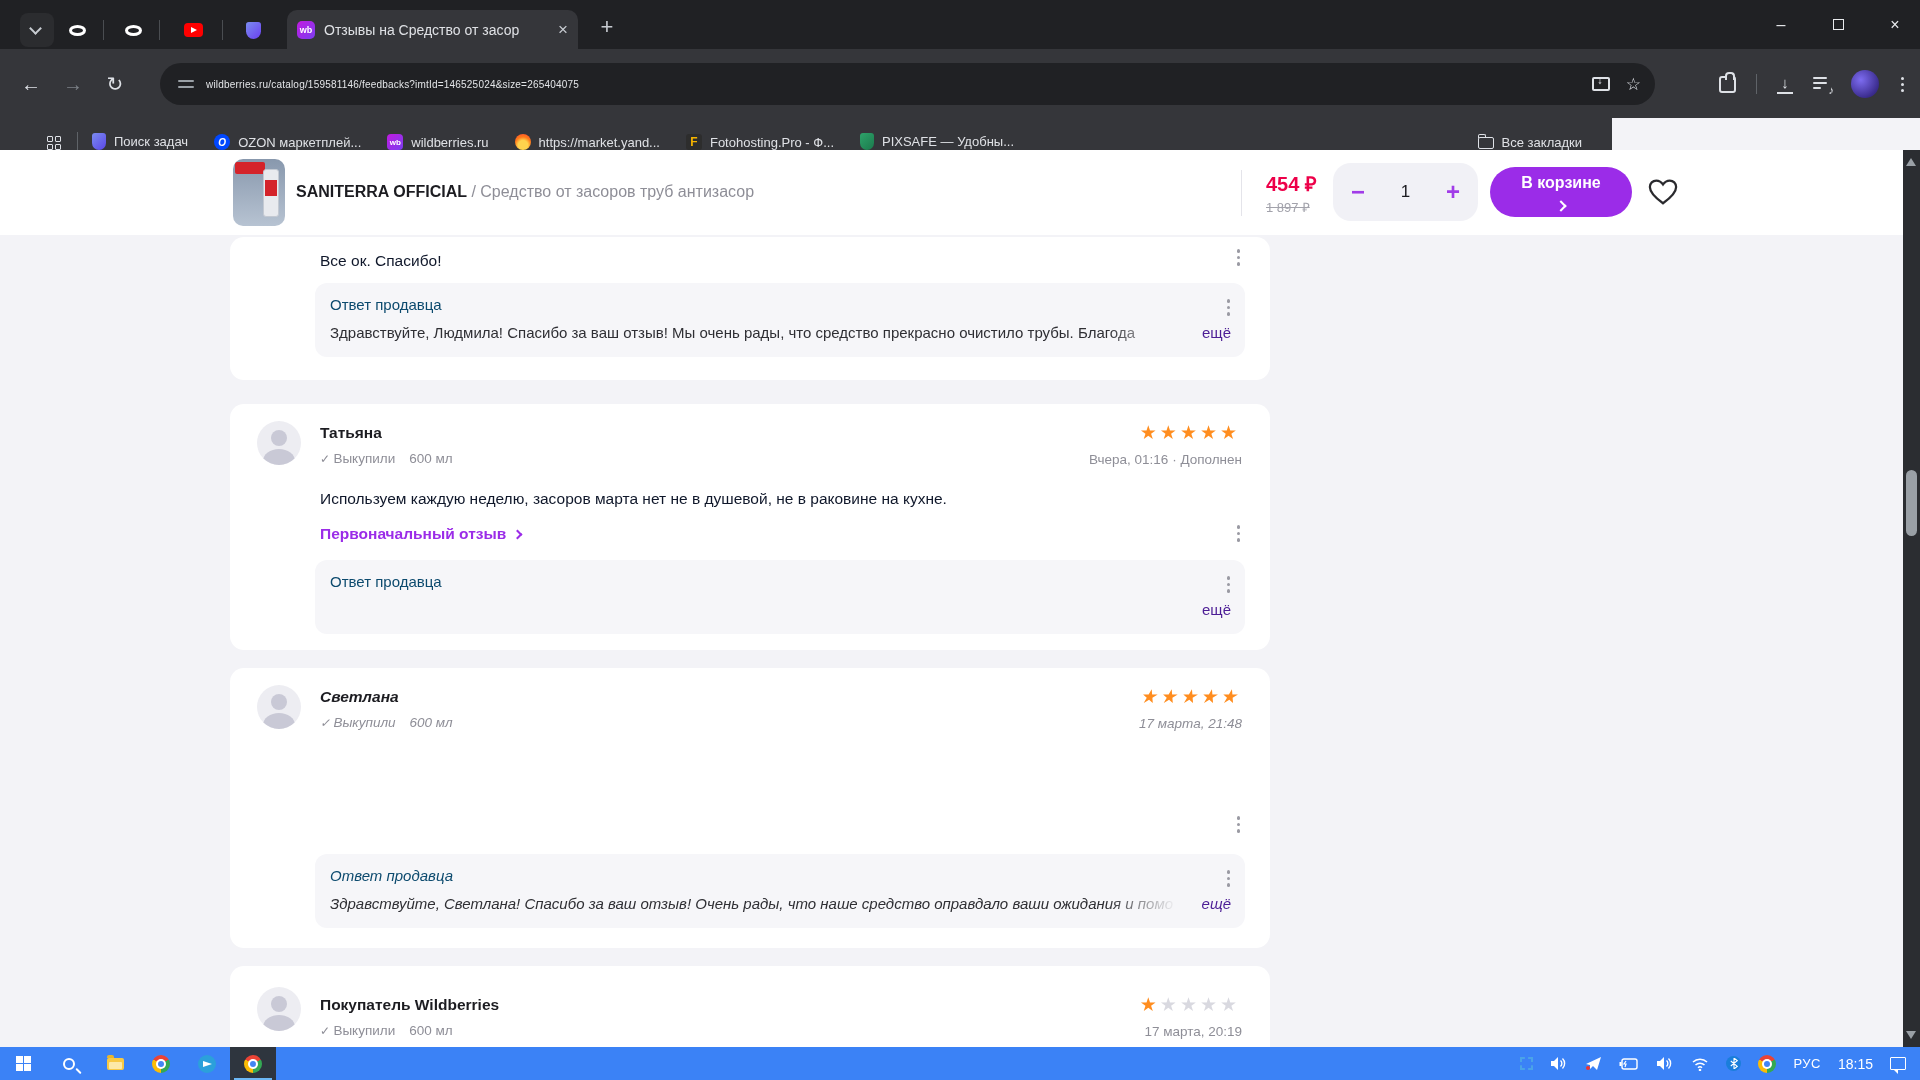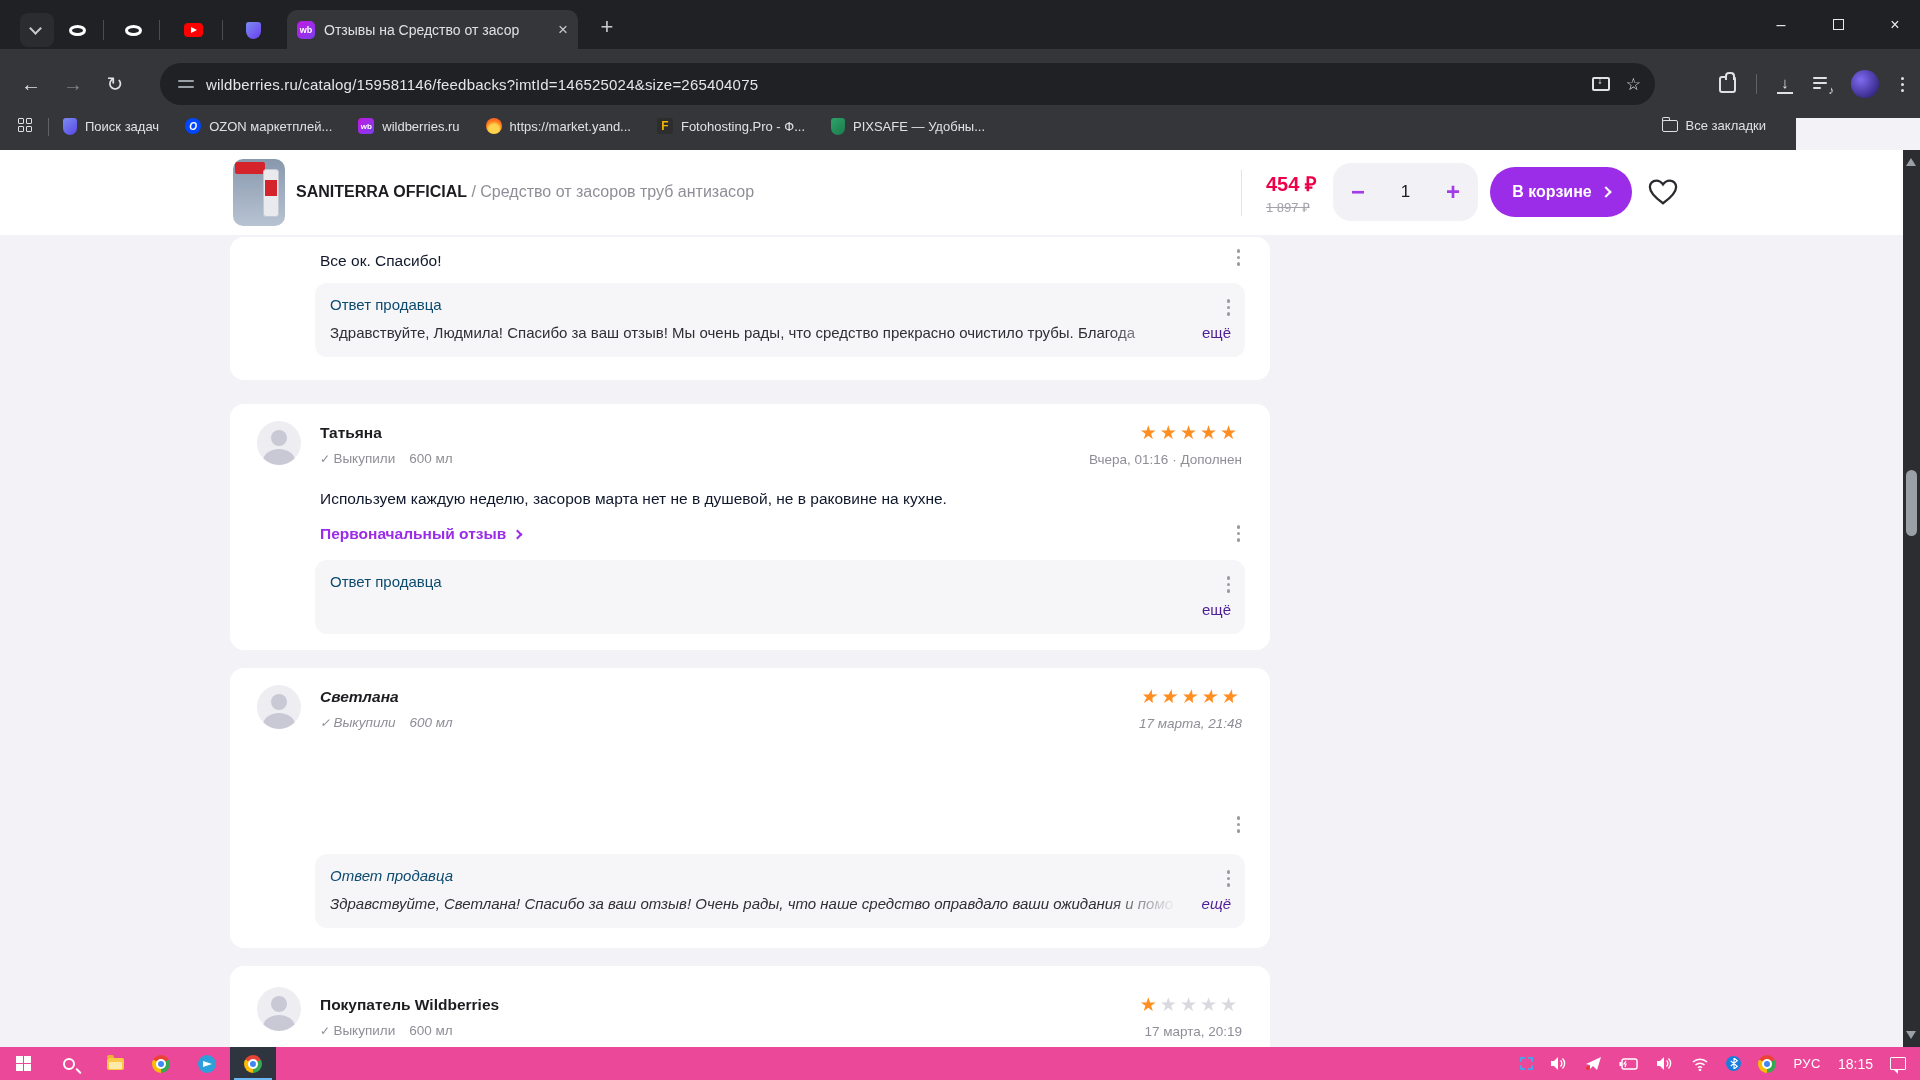--- a/index.html
+++ b/index.html
@@ -32,39 +32,39 @@
   .restore-glyph::before { content:""; position:absolute; left:2px; top:-4px; width:11px; height:11px; border:1px solid #e8eaed; z-index:-1; }
 
   .toolbar { position:absolute; left:0; top:49px; width:1920px; height:69px; background:#35363a; }
   .navbtn { position:absolute; top:18px; width:34px; height:34px; display:flex; align-items:center; justify-content:center;
     color:#dee1e6; font-size:20px; }
   .omnibox { position:absolute; left:160px; top:14px; width:1495px; height:42px; background:#202124; border-radius:21px;
     display:flex; align-items:center; padding:0 14px; }
   .tune { width:16px; height:12px; position:relative; margin:0 12px 0 4px; }
   .tune::before, .tune::after { content:""; position:absolute; left:0; width:16px; height:2px; background:#9aa0a6; border-radius:2px; }
   .tune::before { top:2px; } .tune::after { top:8px; }
-  .url { color:#e3e5e8; font-size:15px; letter-spacing:.2px; flex:1; }
+  .url { color:#e3e5e8; font-size:10px; letter-spacing:.2px; flex:1; }
   .omni-ic { color:#dee1e6; font-size:17px; margin-left:16px; }
   .install-ic { width:18px; height:14px; border:2px solid #dee1e6; border-radius:2px; position:relative; margin-left:8px; }
   .install-ic::after { content:"↓"; position:absolute; left:3px; top:-6px; color:#dee1e6; font-size:12px; }
   .toolbar-right { position:absolute; right:14px; top:18px; height:34px; display:flex; align-items:center; gap:20px; }
   .puzzle { width:17px; height:17px; background:transparent; border:2px solid #dee1e6; border-radius:3px; position:relative; }
   .puzzle::before { content:""; position:absolute; left:4px; top:-6px; width:6px; height:6px; border:2px solid #dee1e6; border-bottom:none; border-radius:4px 4px 0 0; background:#35363a; }
   .tr-div { width:1px; height:20px; background:#5f6368; }
   .dl { width:16px; position:relative; text-align:center; color:#dee1e6; font-size:15px; border-bottom:2px solid #dee1e6; padding-bottom:1px; }
   .playlist { position:relative; width:18px; height:16px; }
   .playlist i { position:absolute; left:0; height:2px; background:#dee1e6; border-radius:2px; }
   .playlist i:nth-child(1){ top:1px; width:14px; } .playlist i:nth-child(2){ top:6px; width:14px; } .playlist i:nth-child(3){ top:11px; width:8px; }
   .playlist::after { content:"♪"; position:absolute; right:-3px; bottom:-4px; color:#dee1e6; font-size:11px; }
   .avatar-br { width:28px; height:28px; border-radius:50%; background:radial-gradient(circle at 35% 35%, #7d6cf0, #3c2d8f 70%, #241a5e); }
   .kebab { display:flex; flex-direction:column; gap:3px; align-items:center; padding:2px; }
   .kebab i { width:3px; height:3px; border-radius:50%; background:#dee1e6; }
 
-  .bookmarks { position:absolute; left:0; top:118px; width:1796px; height:32px; background:#35363a;
-    display:flex; align-items:flex-start; color:#dfe1e5; font-size:13px; }
+  .bookmarks { position:absolute; left:0; top:118px; width:1612px; height:32px; background:#35363a;
+    display:flex; align-items:flex-end; color:#dfe1e5; font-size:13px;padding-left:29px; }
   .bm-grid { margin-left:18px; width:14px; height:14px; display:grid; grid-template-columns:6px 6px; grid-gap:2px; }
   .bm-grid i { width:6px; height:6px; border:1.5px solid #dee1e6; border-radius:1px; }
   .bm-sep { width:1px; height:18px; background:#5f6368; margin:0 14px 0 16px; }
   .bm-item { display:flex; align-items:center; gap:8px; margin-right:26px; white-space:nowrap; }
   .bm-ic { width:16px; height:16px; border-radius:4px; flex:none; display:flex; align-items:center; justify-content:center;
     font-size:10px; font-weight:bold; color:#fff; }
   .ic-shield { background:linear-gradient(135deg,#7b8cf0,#5a46e8); border-radius:3px 3px 7px 7px; height:17px; width:14px; }
   .ic-ozon { background:#0047ff; border-radius:50%; font-style:italic; }
   .ic-wb { background:linear-gradient(135deg,#c21ae1,#7a3ef0); font-size:8px; }
   .ic-flame { background:radial-gradient(circle at 50% 70%, #ffd34d 0 35%, #ff7a1a 60%, #f43); border-radius:50%; }
@@ -87,21 +87,21 @@
   .ph-title { position:absolute; left:296px; top:33px; font-size:16px; color:#8e8e97; }
   .ph-title b { color:#1c1c21; font-weight:bold; }
   .ph-divider { position:absolute; left:1241px; top:20px; width:1px; height:46px; background:#e4e4ea; }
   .price { position:absolute; left:1266px; top:20px; font-size:20px; font-weight:bold; color:#ed0049; }
   .old-price { position:absolute; left:1266px; top:48px; font-size:13px; color:#a2a2ab; text-decoration:line-through; }
   .stepper { position:absolute; left:1333px; top:13px; width:145px; height:58px; background:#f1f1f6; border-radius:18px;
     display:flex; align-items:center; justify-content:space-between; padding:0 18px; }
   .stepper .pm { color:#a13ce8; font-size:24px; font-weight:bold; line-height:1; }
   .stepper .qty { color:#1c1c21; font-size:17px; }
   .cart-btn { position:absolute; left:1490px; top:17px; width:142px; height:50px; background:#9b2ce8; border-radius:25px;
-    color:#fff; font-size:16px; font-weight:bold; display:flex; align-items:center; justify-content:center; gap:10px; }
+    color:#fff; font-size:16px; font-weight:bold; display:flex; align-items:center; justify-content:center; gap:10px;flex-direction:column; }
   .chev-r { width:8px; height:8px; border-right:2.5px solid currentColor; border-top:2.5px solid currentColor; transform:rotate(45deg); flex:none; }
   .heart { position:absolute; left:1648px; top:28px; width:30px; height:28px; }
 
   
   .card { position:absolute; left:230px; width:1040px; background:#fff; border-radius:14px; }
   .card1 { top:87px;  height:143px; }
   .card2 { top:254px; height:246px; }
   .card3 { top:518px; height:280px;font-style:italic; }
   .card4 { top:816px; height:180px; }
 
@@ -131,21 +131,21 @@
   .rp-more { position:absolute; right:14px; top:41px; font-size:15px; color:#4c1d95; }
 
   
   .scrollbar { position:absolute; left:1903px; top:150px; width:17px; height:897px; background:#2b2d31; z-index:25; }
   .sb-arrow { position:absolute; left:3px; width:0; height:0; border-left:5.5px solid transparent; border-right:5.5px solid transparent; }
   .sb-up { top:8px; border-bottom:8px solid #9aa0a6; }
   .sb-down { bottom:8px; border-top:8px solid #9aa0a6; }
   .sb-thumb { position:absolute; left:3px; top:320px; width:11px; height:66px; border-radius:6px; background:#9aa0a6; }
 
   
-  .taskbar { position:absolute; left:0; top:1047px; width:1920px; height:33px; background:#ec4899; z-index:40;
+  .taskbar { position:absolute; left:0; top:1047px; width:1920px; height:33px; background:#3b82f6; z-index:40;
     display:flex; align-items:stretch; color:#fff; }
   .tb-slot { width:46px; display:flex; align-items:center; justify-content:center; position:relative; }
   .tb-active { background:#2e353e; }
   .tb-active::after { content:""; position:absolute; left:4px; right:4px; bottom:0; height:2px; background:#6cb8f5; }
   .win-logo { width:15px; height:15px; display:grid; grid-template-columns:7px 7px; gap:1px; }
   .win-logo i { background:#fff; }
   .srch { width:12px; height:12px; border:2px solid #fff; border-radius:50%; position:relative; }
   .srch::after { content:""; position:absolute; left:10px; top:10px; width:7px; height:2px; background:#fff; transform:rotate(45deg); border-radius:2px; }
   .fold { width:17px; height:12px; background:#f8c944; border-radius:2px; position:relative; }
   .fold::before { content:""; position:absolute; left:0; top:-3px; width:7px; height:3px; background:#e8b62e; border-radius:2px 2px 0 0; }

